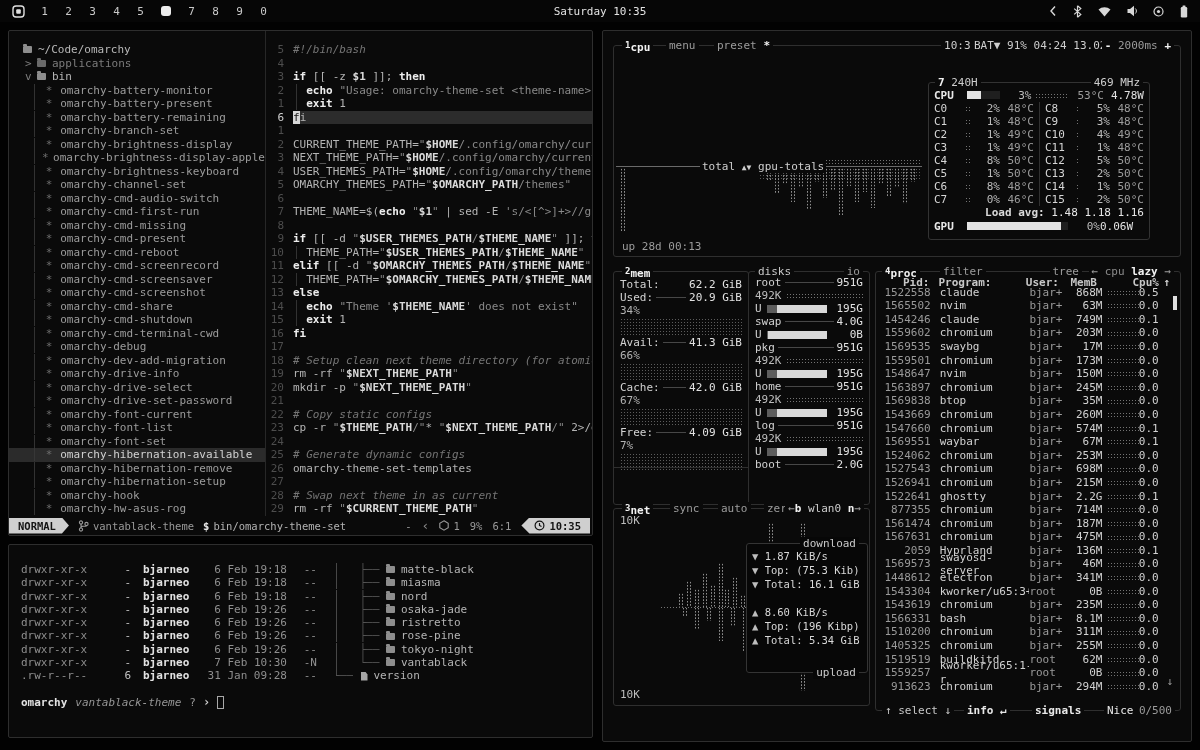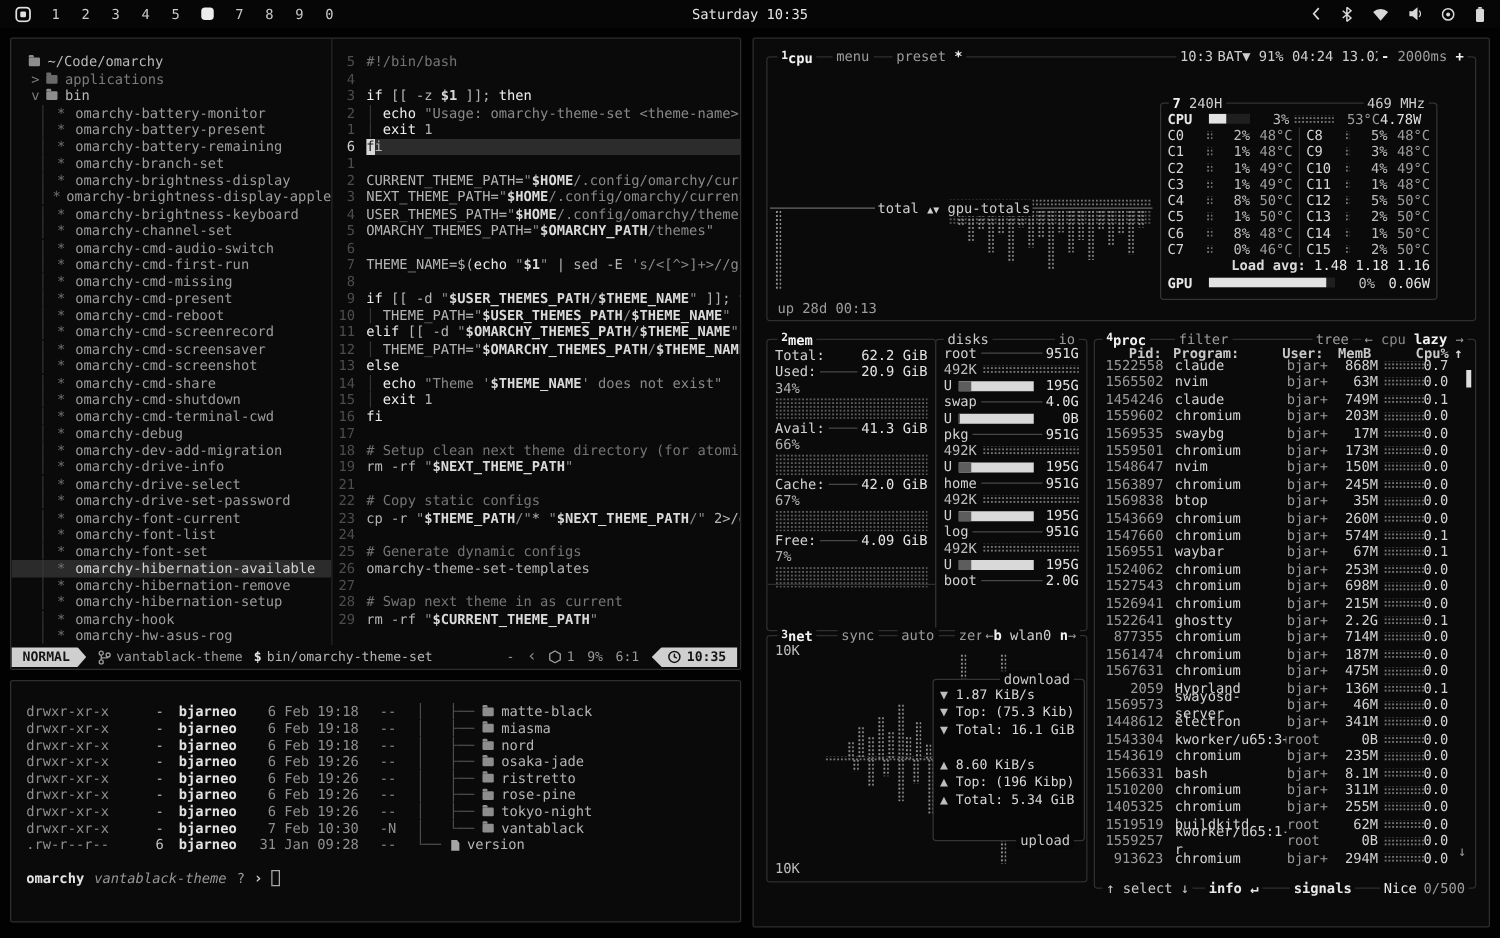--- a/index.html
+++ b/index.html
@@ -32,23 +32,23 @@
 .fold::before{content:"";position:absolute;top:-2px;left:0;width:4px;height:2px;background:#8d8d8d;border-radius:1px 1px 0 0}
 .fold.dim{background:#6a6a6a}.fold.dim::before{background:#6a6a6a}
 .filico{display:inline-block;width:7px;height:9px;background:#a5a5a5;margin:0 6px 0 1px;clip-path:polygon(0 0,68% 0,100% 32%,100% 100%,0 100%);flex-shrink:0}
 #edit{flex:1;border-left:1px solid #272727;padding-top:12px;display:flex;flex-direction:column;overflow:hidden}
 .cline{display:flex;height:13.5px;line-height:13.5px;white-space:pre;overflow:hidden}
 .lnum{width:27px;text-align:right;padding-right:9px;color:#4d4d4d;flex-shrink:0}
 .ccode{flex:1;overflow:hidden;color:#b4b4b4}
 .curline .ccode{background:#2c2c2c}
 .curline .lnum{color:#cfcfcf}
 .cur{background:#d8d8d8;color:#141414}
-.kw{color:#ededed;font-weight:normal}
+.kw{color:#ededed;font-weight:bold}
 .st{color:#898989}
-.cmt{color:#757575;}
+.cmt{color:#757575;font-style:italic}
 .vr{color:#dadada;font-weight:bold}
 .gd{color:#3a3a3a}
 #sline{height:19px;display:flex;align-items:center;font-size:10.5px;color:#9a9a9a;gap:9px;padding-right:2px}
 .mode{background:#cfcfcf;color:#141414;font-weight:bold;height:16px;line-height:16px;padding:0 13px 0 9px;clip-path:polygon(0 0,calc(100% - 7px) 0,100% 50%,calc(100% - 7px) 100%,0 100%)}
 .slitem{display:inline-flex;align-items:center;gap:4px}
 .flag{color:#e6e6e6;font-weight:bold}
 .slfile{color:#b3b3b3}
 .slright{margin-left:auto;display:flex;align-items:center;gap:10px}
 .tbadge{background:#cfcfcf;color:#141414;font-weight:bold;height:16px;display:flex;align-items:center;gap:4px;padding:0 9px 0 13px;clip-path:polygon(0 50%,8px 0,100% 0,100% 100%,8px 100%)}
 
@@ -229,20 +229,21 @@
         <div class="cline"><span class="lnum">10</span><span class="ccode"><span class="gd">│</span> THEME_PATH=<span class="st">"<span class="vr">$USER_THEMES_PATH</span>/<span class="vr">$THEME_NAME</span>"</span></span></div>
         <div class="cline"><span class="lnum">11</span><span class="ccode"><span class="kw">elif</span> [[ -d <span class="st">"<span class="vr">$OMARCHY_THEMES_PATH</span>/<span class="vr">$THEME_NAME</span>"</span></span></div>
         <div class="cline"><span class="lnum">12</span><span class="ccode"><span class="gd">│</span> THEME_PATH=<span class="st">"<span class="vr">$OMARCHY_THEMES_PATH</span>/<span class="vr">$THEME_NAME</span></span></span></div>
         <div class="cline"><span class="lnum">13</span><span class="ccode"><span class="kw">else</span></span></div>
         <div class="cline"><span class="lnum">14</span><span class="ccode"><span class="gd">│</span> <span class="kw">echo</span> <span class="st">"Theme '<span class="vr">$THEME_NAME</span>' does not exist"</span></span></div>
         <div class="cline"><span class="lnum">15</span><span class="ccode"><span class="gd">│</span> <span class="kw">exit</span> 1</span></div>
         <div class="cline"><span class="lnum">16</span><span class="ccode"><span class="kw">fi</span></span></div>
         <div class="cline"><span class="lnum">17</span><span class="ccode"></span></div>
         <div class="cline"><span class="lnum">18</span><span class="ccode"><span class="cmt"># Setup clean next theme directory (for atomic</span></span></div>
         <div class="cline"><span class="lnum">19</span><span class="ccode">rm -rf <span class="st">"<span class="vr">$NEXT_THEME_PATH</span>"</span></span></div>
+        <div class="cline"><span class="lnum">20</span><span class="ccode">mkdir -p <span class="st">"<span class="vr">$NEXT_THEME_PATH</span>"</span></span></div>
         <div class="cline"><span class="lnum">21</span><span class="ccode"></span></div>
         <div class="cline"><span class="lnum">22</span><span class="ccode"><span class="cmt"># Copy static configs</span></span></div>
         <div class="cline"><span class="lnum">23</span><span class="ccode">cp -r <span class="st">"<span class="vr">$THEME_PATH</span>/"</span>* <span class="st">"<span class="vr">$NEXT_THEME_PATH</span>/"</span> 2&gt;/d</span></div>
         <div class="cline"><span class="lnum">24</span><span class="ccode"></span></div>
         <div class="cline"><span class="lnum">25</span><span class="ccode"><span class="cmt"># Generate dynamic configs</span></span></div>
         <div class="cline"><span class="lnum">26</span><span class="ccode">omarchy-theme-set-templates</span></div>
         <div class="cline"><span class="lnum">27</span><span class="ccode"></span></div>
         <div class="cline"><span class="lnum">28</span><span class="ccode"><span class="cmt"># Swap next theme in as current</span></span></div>
         <div class="cline"><span class="lnum">29</span><span class="ccode">rm -rf <span class="st">"<span class="vr">$CURRENT_THEME_PATH</span>"</span></span></div>
       </div>
@@ -355,21 +356,21 @@
       <span class="blab" style="right:6px"><span class="bval">469 MHz</span></span>
       <div style="padding-top:5px">
         <div class="crow" style="height:14px">
           <span class="cname" style="font-weight:bold;color:#e8e8e8">CPU</span>
           <span class="meter" id="cpu-meter">
               <i style="width: 44%;"></i>
             </span>
           <span class="cpct">3%</span>
           <span class="cdots dots" style="max-width:34px"></span>
           <span class="ctemp">53°C</span>
-          <span style="width:40px;color:#e2e2e2">4.78W</span>
+          <span style="width:40px;text-align:right;color:#e2e2e2">4.78W</span>
         </div>
         <div style="display:flex">
           <div id="cores-l" style="width:50%">
               <div class="crow">
                 <span class="cname">C0</span>
                 <span class="cdots dots"></span>
                 <span class="cpct">2%</span>
                 <span class="ctemp">48°C</span>
               </div>
               <div class="crow">
@@ -468,21 +469,21 @@
         </div>
         <div class="crow" style="justify-content:flex-end">
           <span style="color:#d9d9d9;font-weight:bold">Load avg:</span>&nbsp;<span style="color:#e8e8e8">1.48 1.18 1.16</span>
         </div>
         <div class="crow" style="height:14px">
           <span class="cname" style="font-weight:bold;color:#e8e8e8">GPU</span>
           <span class="meter" id="gpu-meter">
               <i style="width: 93%;"></i>
             </span>
           <span class="cpct">0%</span>
-          <span style="width:44px;text-align:right;color:#e2e2e2">0.06W</span>
+          <span style="width:44px;color:#e2e2e2">0.06W</span>
         </div>
       </div>
     </div>
     <span style="position:absolute;left:8px;bottom:3px;color:#9c9c9c">up 28d 00:13</span>
   </div>
 
   <div class="bbox" style="left:10px;top:240px;width:136px;height:234px">
     <span class="blab" style="left:8px"><span class="bkey">2</span><span class="bhot">mem</span></span>
     <div style="padding-top:6px">
       <div class="mrow">
@@ -695,21 +696,21 @@
       <span class="pcpu">Cpu%</span>
       <span class="parw">↑</span>
     </div>
     <div id="proc-rows">
         <div class="prow">
           <span class="ppid">1522558</span>
           <span class="pprog">claude</span>
           <span class="puser">bjar+</span>
           <span class="pmem">868M</span>
           <span class="pdots dots"></span>
-          <span class="pcpu">0.7</span>
+          <span class="pcpu">0.5</span>
           <span class="parw"></span>
         </div>
         <div class="prow">
           <span class="ppid">1565502</span>
           <span class="pprog">nvim</span>
           <span class="puser">bjar+</span>
           <span class="pmem">63M</span>
           <span class="pdots dots"></span>
           <span class="pcpu">0.0</span>
           <span class="parw"></span>

